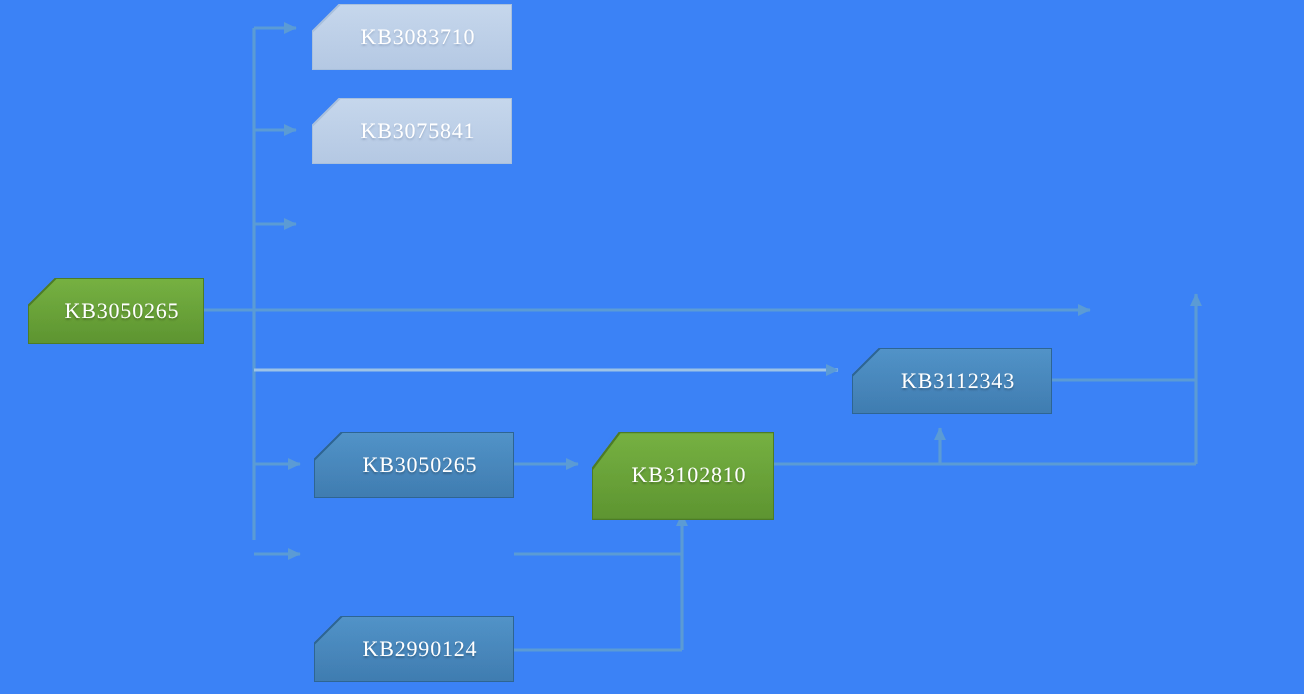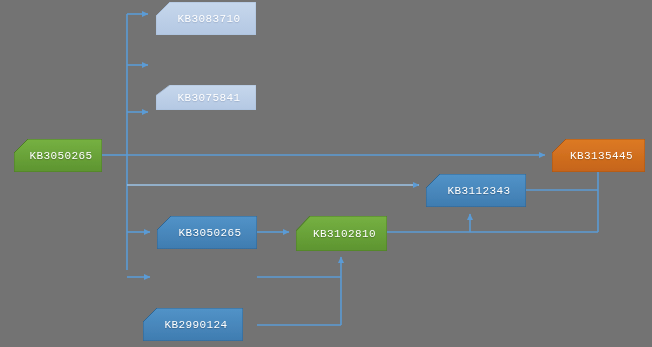--- a/index.html
+++ b/index.html
@@ -4,23 +4,23 @@
 <style>
   html, body {
     margin: 0;
     padding: 0;
     background: #ffffff;
   }
   #canvas {
     position: relative;
     width: 652px;
     height: 347px;
-    background: #737373;
+    background: #3b82f6;
     overflow: hidden;
-    font-family: Liberation Mono, monospace;
+    font-family: Liberation Serif, serif;
   }
   #edges {
     position: absolute;
     left: 0;
     top: 0;
     width: 652px;
     height: 347px;
   }
   .node {
     position: absolute;
@@ -122,64 +122,58 @@
     </g>
   </svg>
 
   <div class="node pale" style="left:156px; top:2px; width:100px; height:33px;">
     <svg class="shape" viewBox="0 0 100 33" preserveAspectRatio="none">
       <path d="M14,0 H100 V33 H0 V14 Z" fill="url(#gPale)" stroke="#a9c0dc" stroke-width="1" filter="url(#sh)"></path>
     </svg>
     <div class="label">KB3083710</div>
   </div>
 
-  <div class="node pale" style="left:156px; top:49px; width:100px; height:25px;margin-top:36px;">
+  <div class="node pale" style="left:156px; top:49px; width:100px; height:33px;">
     <svg class="shape" viewBox="0 0 100 33" preserveAspectRatio="none">
       <path d="M14,0 H100 V33 H0 V14 Z" fill="url(#gPale)" stroke="#a9c0dc" stroke-width="1" filter="url(#sh)"></path>
     </svg>
     <div class="label">KB3075841</div>
   </div>
 
 
   <div class="node" style="left:14px; top:139px; width:88px; height:33px;">
     <svg class="shape" viewBox="0 0 88 33" preserveAspectRatio="none">
       <path d="M14,0 H88 V33 H0 V14 Z" fill="url(#gGreen)" stroke="#4e7c28" stroke-width="1" filter="url(#sh)"></path>
     </svg>
     <div class="label">KB3050265</div>
   </div>
 
-  <div class="node" style="left:552px; top:139px; width:93px; height:33px;">
-    <svg class="shape" viewBox="0 0 93 33" preserveAspectRatio="none">
-      <path d="M14,0 H93 V33 H0 V14 Z" fill="url(#gOrange)" stroke="#a85716" stroke-width="1" filter="url(#sh)"></path>
-    </svg>
-    <div class="label">KB3135445</div>
-  </div>
 
   <div class="node" style="left:426px; top:174px; width:100px; height:33px;">
     <svg class="shape" viewBox="0 0 100 33" preserveAspectRatio="none">
       <path d="M14,0 H100 V33 H0 V14 Z" fill="url(#gBlue)" stroke="#2e6592" stroke-width="1" filter="url(#sh)"></path>
     </svg>
     <div class="label">KB3112343</div>
   </div>
 
   <div class="node" style="left:157px; top:216px; width:100px; height:33px;">
     <svg class="shape" viewBox="0 0 100 33" preserveAspectRatio="none">
       <path d="M14,0 H100 V33 H0 V14 Z" fill="url(#gBlue)" stroke="#2e6592" stroke-width="1" filter="url(#sh)"></path>
     </svg>
     <div class="label">KB3050265</div>
   </div>
 
-  <div class="node" style="left:296px; top:216px; width:91px; height:35px;">
+  <div class="node" style="left:296px; top:216px; width:91px; height:44px;">
     <svg class="shape" viewBox="0 0 91 33" preserveAspectRatio="none">
       <path d="M14,0 H91 V33 H0 V14 Z" fill="url(#gGreen)" stroke="#4e7c28" stroke-width="1" filter="url(#sh)"></path>
     </svg>
     <div class="label">KB3102810</div>
   </div>
 
 
-  <div class="node" style="left:143px; top:308px; width:100px; height:33px;">
+  <div class="node" style="left:157px; top:308px; width:100px; height:33px;">
     <svg class="shape" viewBox="0 0 100 33" preserveAspectRatio="none">
       <path d="M14,0 H100 V33 H0 V14 Z" fill="url(#gBlue)" stroke="#2e6592" stroke-width="1" filter="url(#sh)"></path>
     </svg>
     <div class="label">KB2990124</div>
   </div>
 
 </div>
 
 </body></html>

